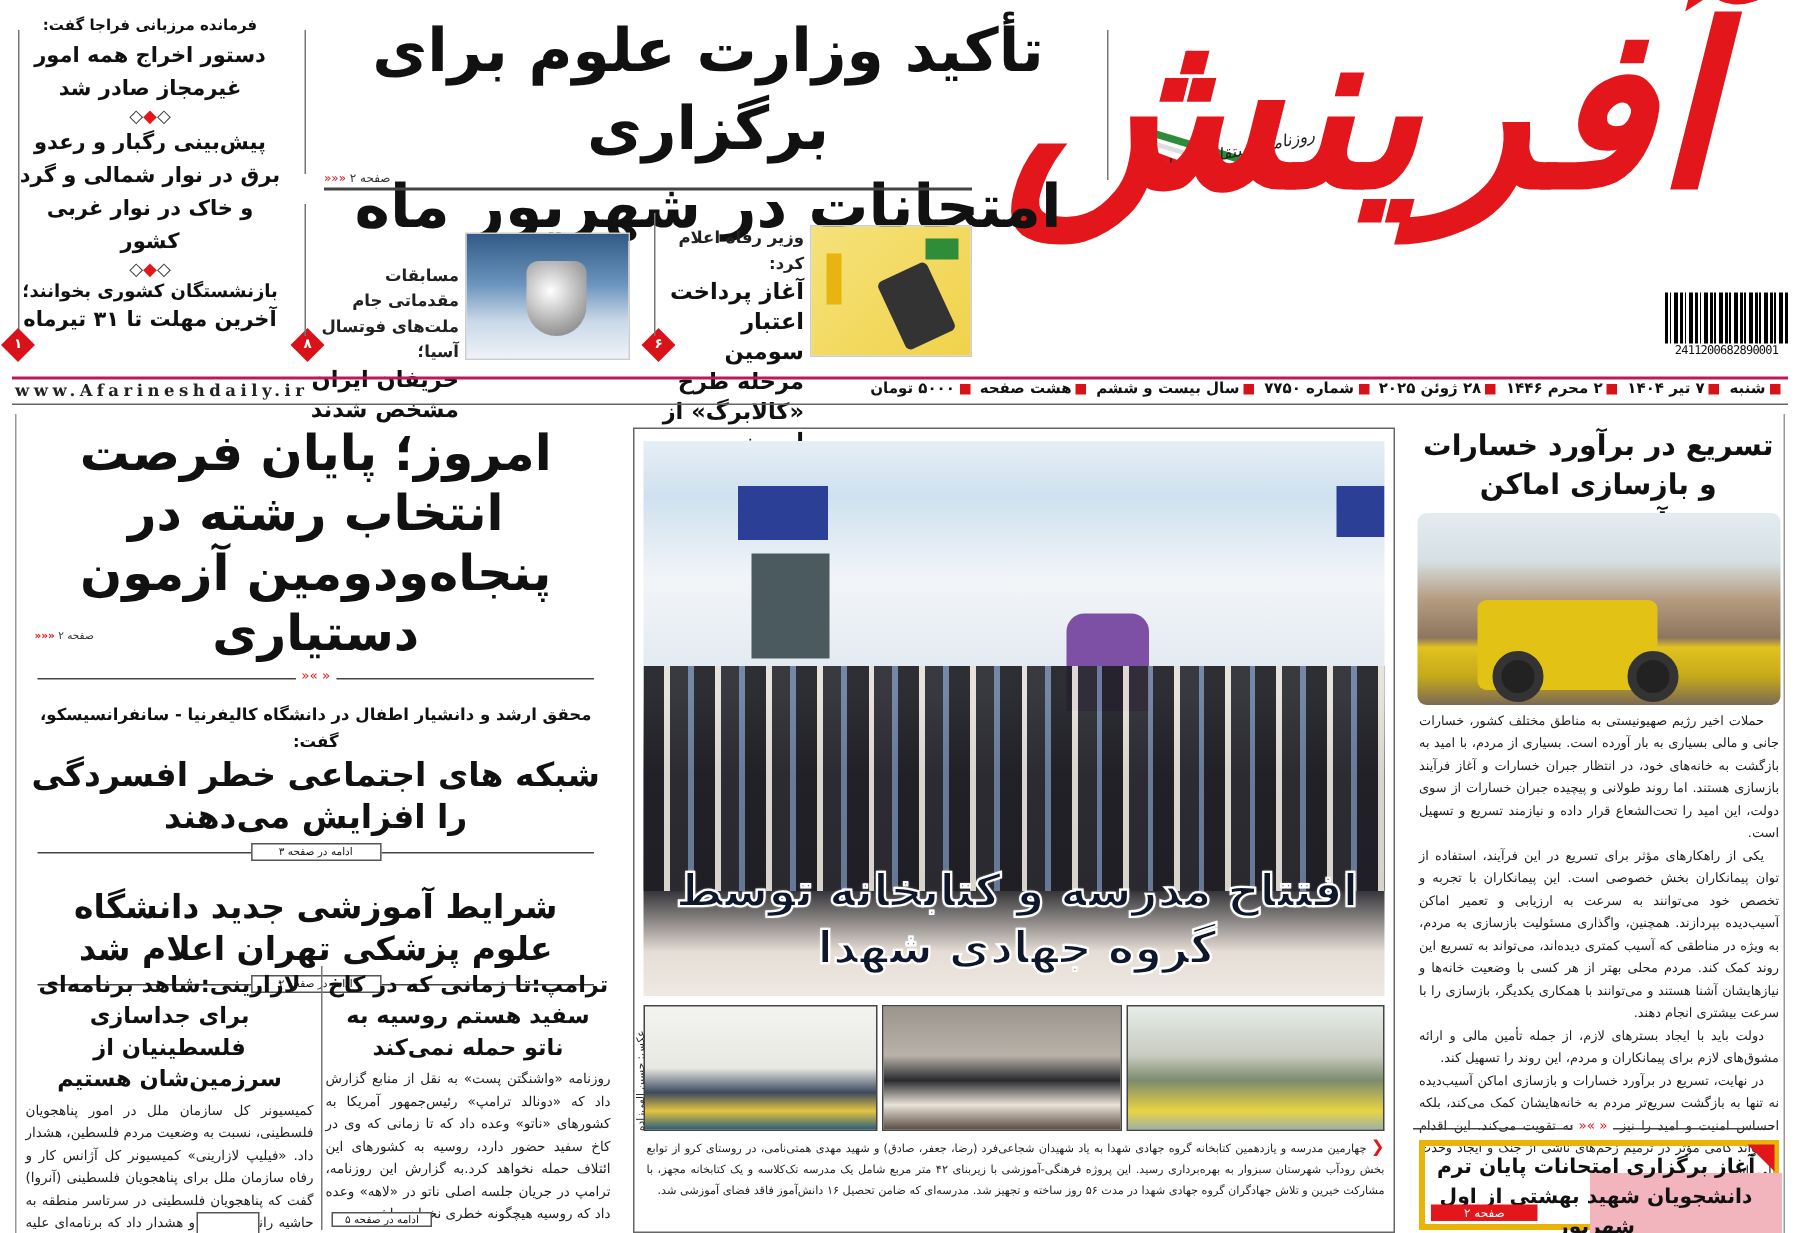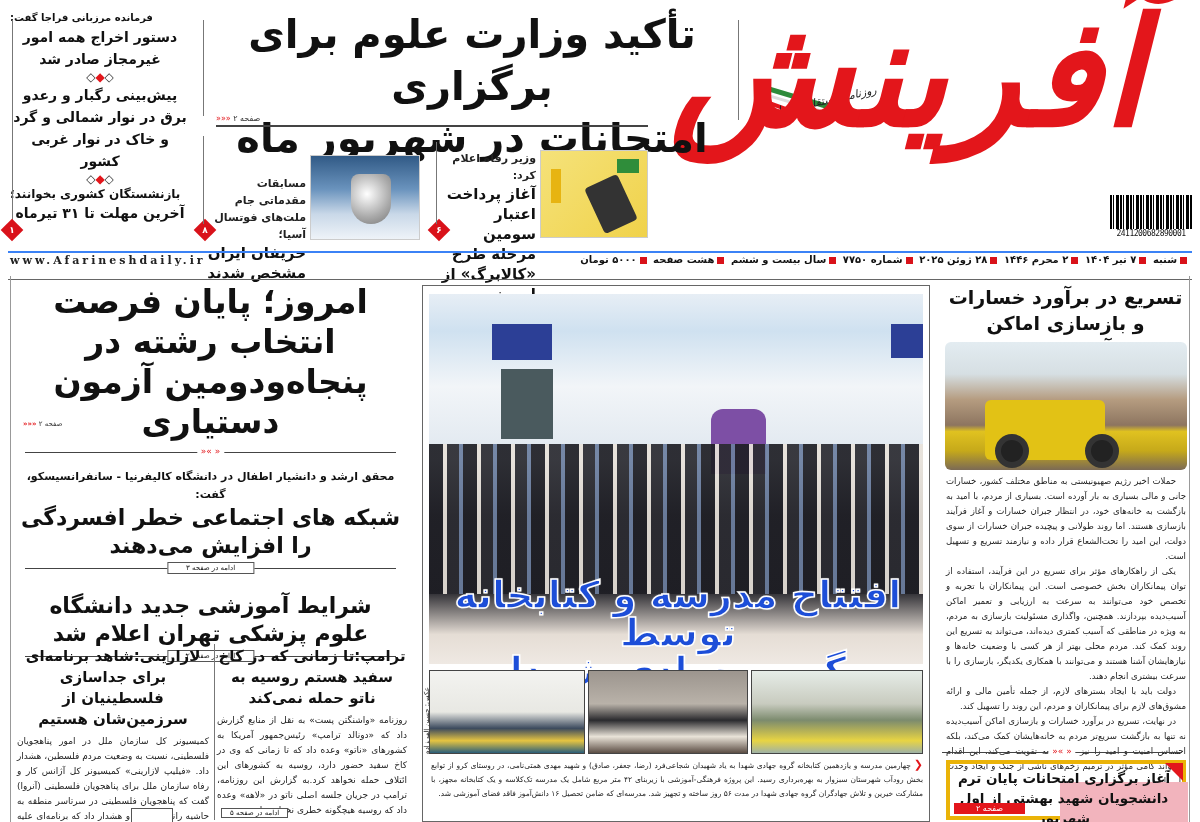--- a/index.html
+++ b/index.html
@@ -30,27 +30,27 @@
 
   .teaser-img { position: absolute; border: 1px solid #ccc; }
   #img-card { background: linear-gradient(135deg,#f5e27a,#f0d24a); }
   #img-card .pos { position: absolute; right: 18px; top: 28px; width: 36px; height: 50px; background: #333; border-radius: 4px; transform: rotate(-25deg); }
   #img-card .green { position: absolute; right: 8px; top: 8px; width: 22px; height: 14px; background: #2f8d3a; }
   #img-card .bottle { position: absolute; left: 10px; top: 18px; width: 10px; height: 34px; background: #e7b411; }
   #img-trophy { background: linear-gradient(180deg,#315a86 0%,#6a93bd 40%,#c9d8e8 70%,#eef3f8 100%); }
   #img-trophy .cup { position: absolute; left: 40px; top: 18px; width: 40px; height: 50px; background: radial-gradient(circle at 40% 40%,#fff,#aaa 60%,#777); border-radius: 8px 8px 20px 20px; }
 
   #left-col { left: 10px; top: 10px; width: 180px; }
-  #left-col .item-kicker { font-size: 10px; font-weight: bold; text-align: left; direction: rtl; line-height: 16px; }
+  #left-col .item-kicker { font-size: 10px; font-weight: bold; text-align: center; direction: rtl; line-height: 16px; }
   #left-col .item-title { font-size: 14px; font-weight: bold; text-align: center; direction: rtl; line-height: 22px; }
   .diamonds { text-align: center; line-height: 12px; font-size: 12px; color: #333; margin: 1px 0; }
   .diamonds .red { color: #e3161b; }
 
   
-  #infobar { left: 8px; top: 251px; width: 1184px; height: 29px; border-top: 2px solid #3b82f6; border-bottom: 1px solid #666; }
+  #infobar { left: 8px; top: 251px; width: 1184px; height: 19px; border-top: 2px solid #be185d; border-bottom: 1px solid #666; }
   #infobar .site { position: absolute; left: 2px; top: 1px; font-family: "DejaVu Serif", serif; font-size: 11px; font-weight: bold; letter-spacing: 3px; color: #222; }
   #infobar .meta { position: absolute; right: 2px; top: 1px; font-size: 10px; font-weight: bold; direction: rtl; white-space: nowrap; }
   #infobar .meta .sq { display: inline-block; width: 7px; height: 7px; background: #d9121a; margin: 0 3px; vertical-align: middle; }
 
   
   #body-left { left: 10px; top: 276px; width: 400px; height: 546px; border-left: 1px solid #999; }
   .big-head { font-size: 33px; font-weight: bold; line-height: 40px; direction: rtl; text-align: center; }
   .med-head { font-size: 22px; font-weight: bold; line-height: 28px; direction: rtl; text-align: center; }
   .sm-head { font-size: 15px; font-weight: bold; line-height: 21px; direction: rtl; text-align: center; }
   .kick { font-size: 11px; font-weight: bold; direction: rtl; text-align: center; line-height: 18px; }
@@ -63,21 +63,21 @@
   .body-text { font-size: 9px; line-height: 15px; direction: rtl; text-align: justify; color: #222; }
 
   
   #center { left: 422px; top: 285px; width: 508px; height: 537px; border: 1px solid #666; }
   #hero-photo { position: absolute; left: 6px; top: 8px; width: 494px; height: 370px; background: linear-gradient(180deg,#e7eef5 0%,#cfe1f0 10%,#f2f5f8 25%,#dfe7ef 45%,#3b3b44 60%,#24242a 80%,#e5ddd5 92%,#efe9e3 100%); overflow: hidden; }
   #hero-photo .sign-l { position: absolute; left: 63px; top: 30px; width: 60px; height: 36px; background: #2c3f96; }
   #hero-photo .sign-r { position: absolute; right: 0; top: 30px; width: 32px; height: 34px; background: #2c3f96; }
   #hero-photo .banner { position: absolute; left: 282px; top: 115px; width: 55px; height: 65px; background: #7d4fa5; border-radius: 12px 12px 0 0; }
   #hero-photo .door { position: absolute; left: 72px; top: 75px; width: 52px; height: 70px; background: #4a5a5e; }
   #hero-photo .crowd { position: absolute; left: 0; top: 150px; width: 494px; height: 150px; background: repeating-linear-gradient(90deg,#1e1e24 0 14px,#e8e2da 14px 18px,#2a2a30 18px 30px,#6c7fa0 30px 34px); opacity: .92; }
-  #hero-caption { position: absolute; left: 20px; top: 290px; width: 470px; direction: rtl; text-align: center; font-size: 38px; font-weight: bold; line-height: 38px; color: #1d4ed8; -webkit-text-stroke: 1.5px #fff; text-shadow: 0 0 2px #fff; }
+  #hero-caption { position: absolute; left: 20px; top: 290px; width: 470px; direction: rtl; text-align: center; font-size: 30px; font-weight: bold; line-height: 38px; color: #0f172a; -webkit-text-stroke: 1.5px #fff; text-shadow: 0 0 2px #fff; }
   .thumb { position: absolute; top: 384px; height: 84px; border: 1px solid #444; }
   #thumb-1 { left: 6px; width: 156px; background: linear-gradient(180deg,#f3f3f0 0%,#e8e8e3 50%,#3c4a5e 70%,#e5c441 85%,#2b5e7a 100%); }
   #thumb-2 { left: 165px; width: 160px; background: linear-gradient(180deg,#9c958e 0%,#b9b2a9 40%,#2a2a2e 60%,#e9e3d8 80%,#5b4d44 100%); }
   #thumb-3 { left: 328px; width: 172px; background: linear-gradient(180deg,#e6ece7 0%,#c8cbbf 40%,#7c8b6e 60%,#e8d443 85%,#9fb2a6 100%); }
   #photo-credit { position: absolute; left: 0; top: 388px; width: 10px; font-size: 7px; writing-mode: vertical-rl; transform: rotate(180deg); height: 80px; color: #222; }
   #center-caption { position: absolute; left: 8px; top: 472px; width: 492px; font-size: 7.5px; line-height: 14px; direction: rtl; text-align: justify; color: #222; }
   #center-caption .arrow { color: #e3161b; font-weight: bold; font-size: 11px; }
 
   
   #right-col { left: 942px; top: 276px; width: 248px; height: 546px; border-right: 1px solid #999; }

